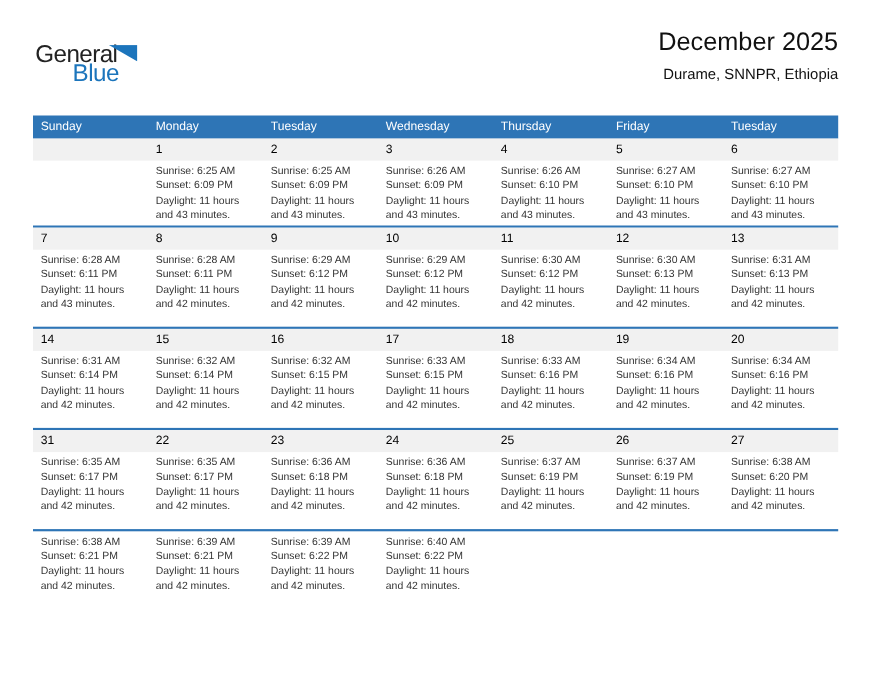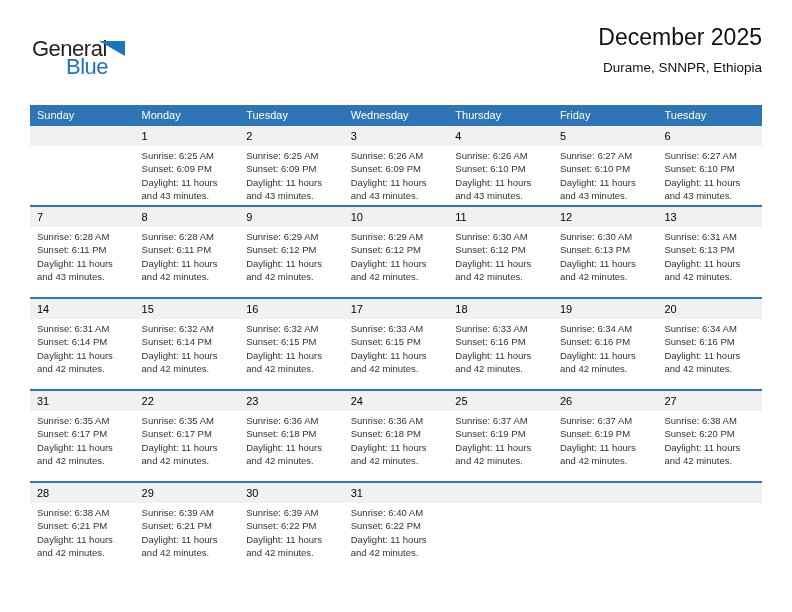--- a/index.html
+++ b/index.html
@@ -248,29 +248,20 @@
               <div>Daylight: 11 hours and 42 minutes.</div>
             </div>
             <div class="detail-cell">
               <div>Sunrise: 6:38 AM</div>
               <div>Sunset: 6:20 PM</div>
               <div>Daylight: 11 hours and 42 minutes.</div>
             </div>
           </div>
         </div>
         <div class="week-row bordered row-n">
-          <div class="day-strip">
-            <div class="num-cell">28</div>
-            <div class="num-cell">29</div>
-            <div class="num-cell">30</div>
-            <div class="num-cell">31</div>
-            <div class="num-cell"></div>
-            <div class="num-cell"></div>
-            <div class="num-cell"></div>
-          </div>
           <div class="details-strip">
             <div class="detail-cell">
               <div>Sunrise: 6:38 AM</div>
               <div>Sunset: 6:21 PM</div>
               <div>Daylight: 11 hours and 42 minutes.</div>
             </div>
             <div class="detail-cell">
               <div>Sunrise: 6:39 AM</div>
               <div>Sunset: 6:21 PM</div>
               <div>Daylight: 11 hours and 42 minutes.</div>

